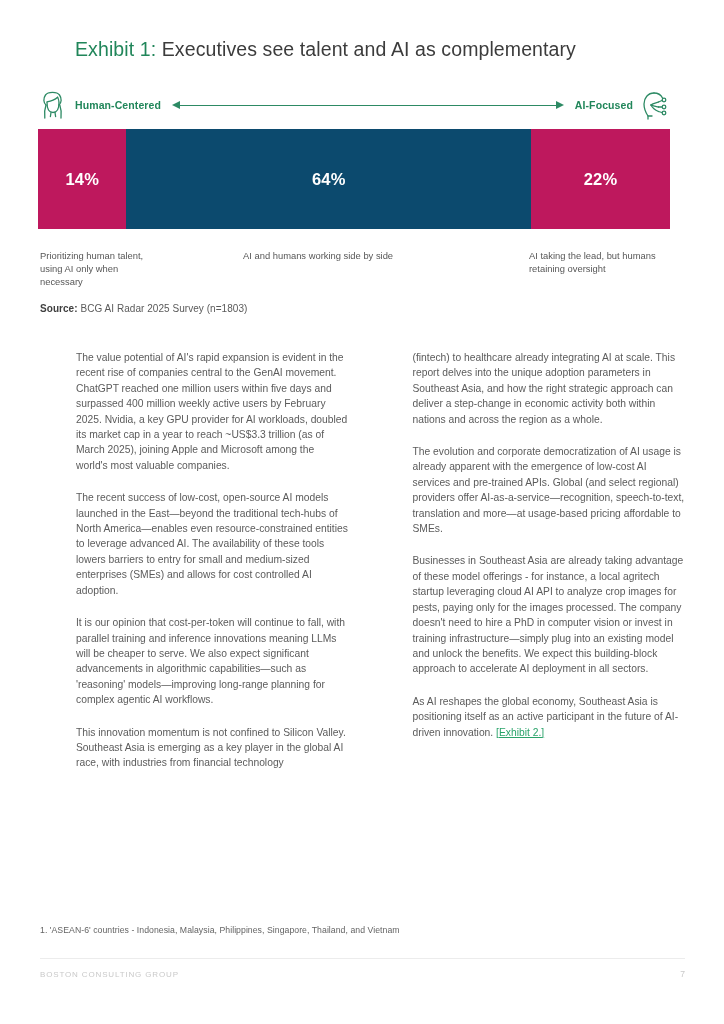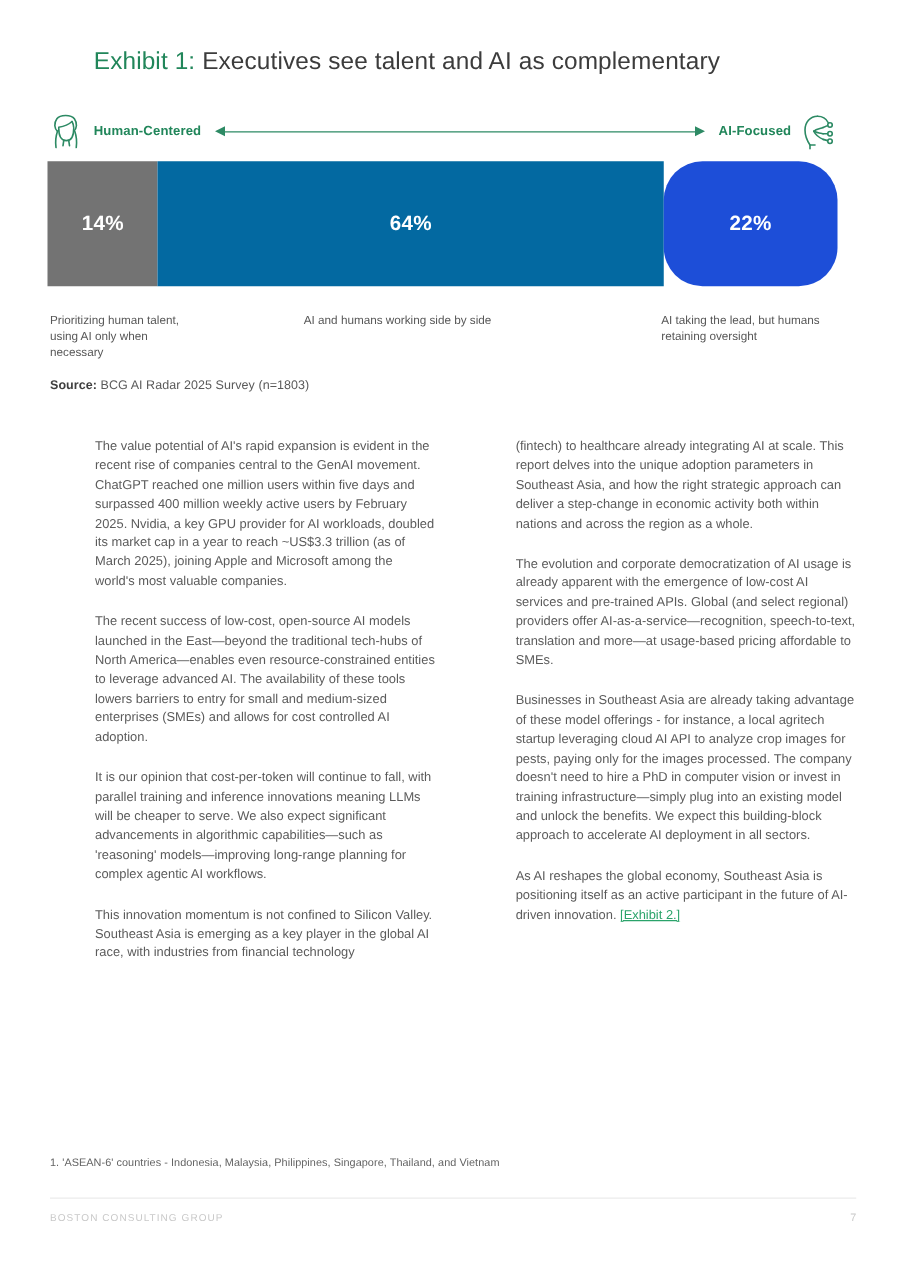--- a/index.html
+++ b/index.html
@@ -103,23 +103,23 @@
   }
   .seg {
     display: flex;
     align-items: center;
     justify-content: center;
     color: #ffffff;
     font-size: 16.5px;
     font-weight: bold;
     letter-spacing: 0.2px;
   }
-  .seg.s0 { background: #737373; }
-  .seg.s1 { background: #0369a1; }
-  .seg.s2 { background: #1d4ed8; border-radius: 31px; }
+  .seg.s0 { background: #be185d; }
+  .seg.s1 { background: #0c4a6e; }
+  .seg.s2 { background: #be185d; }
 
   
   .captions {
     position: absolute;
     left: 38px;
     top: 249px;
     width: 640px;
     height: 48px;
   }
   .caption {

